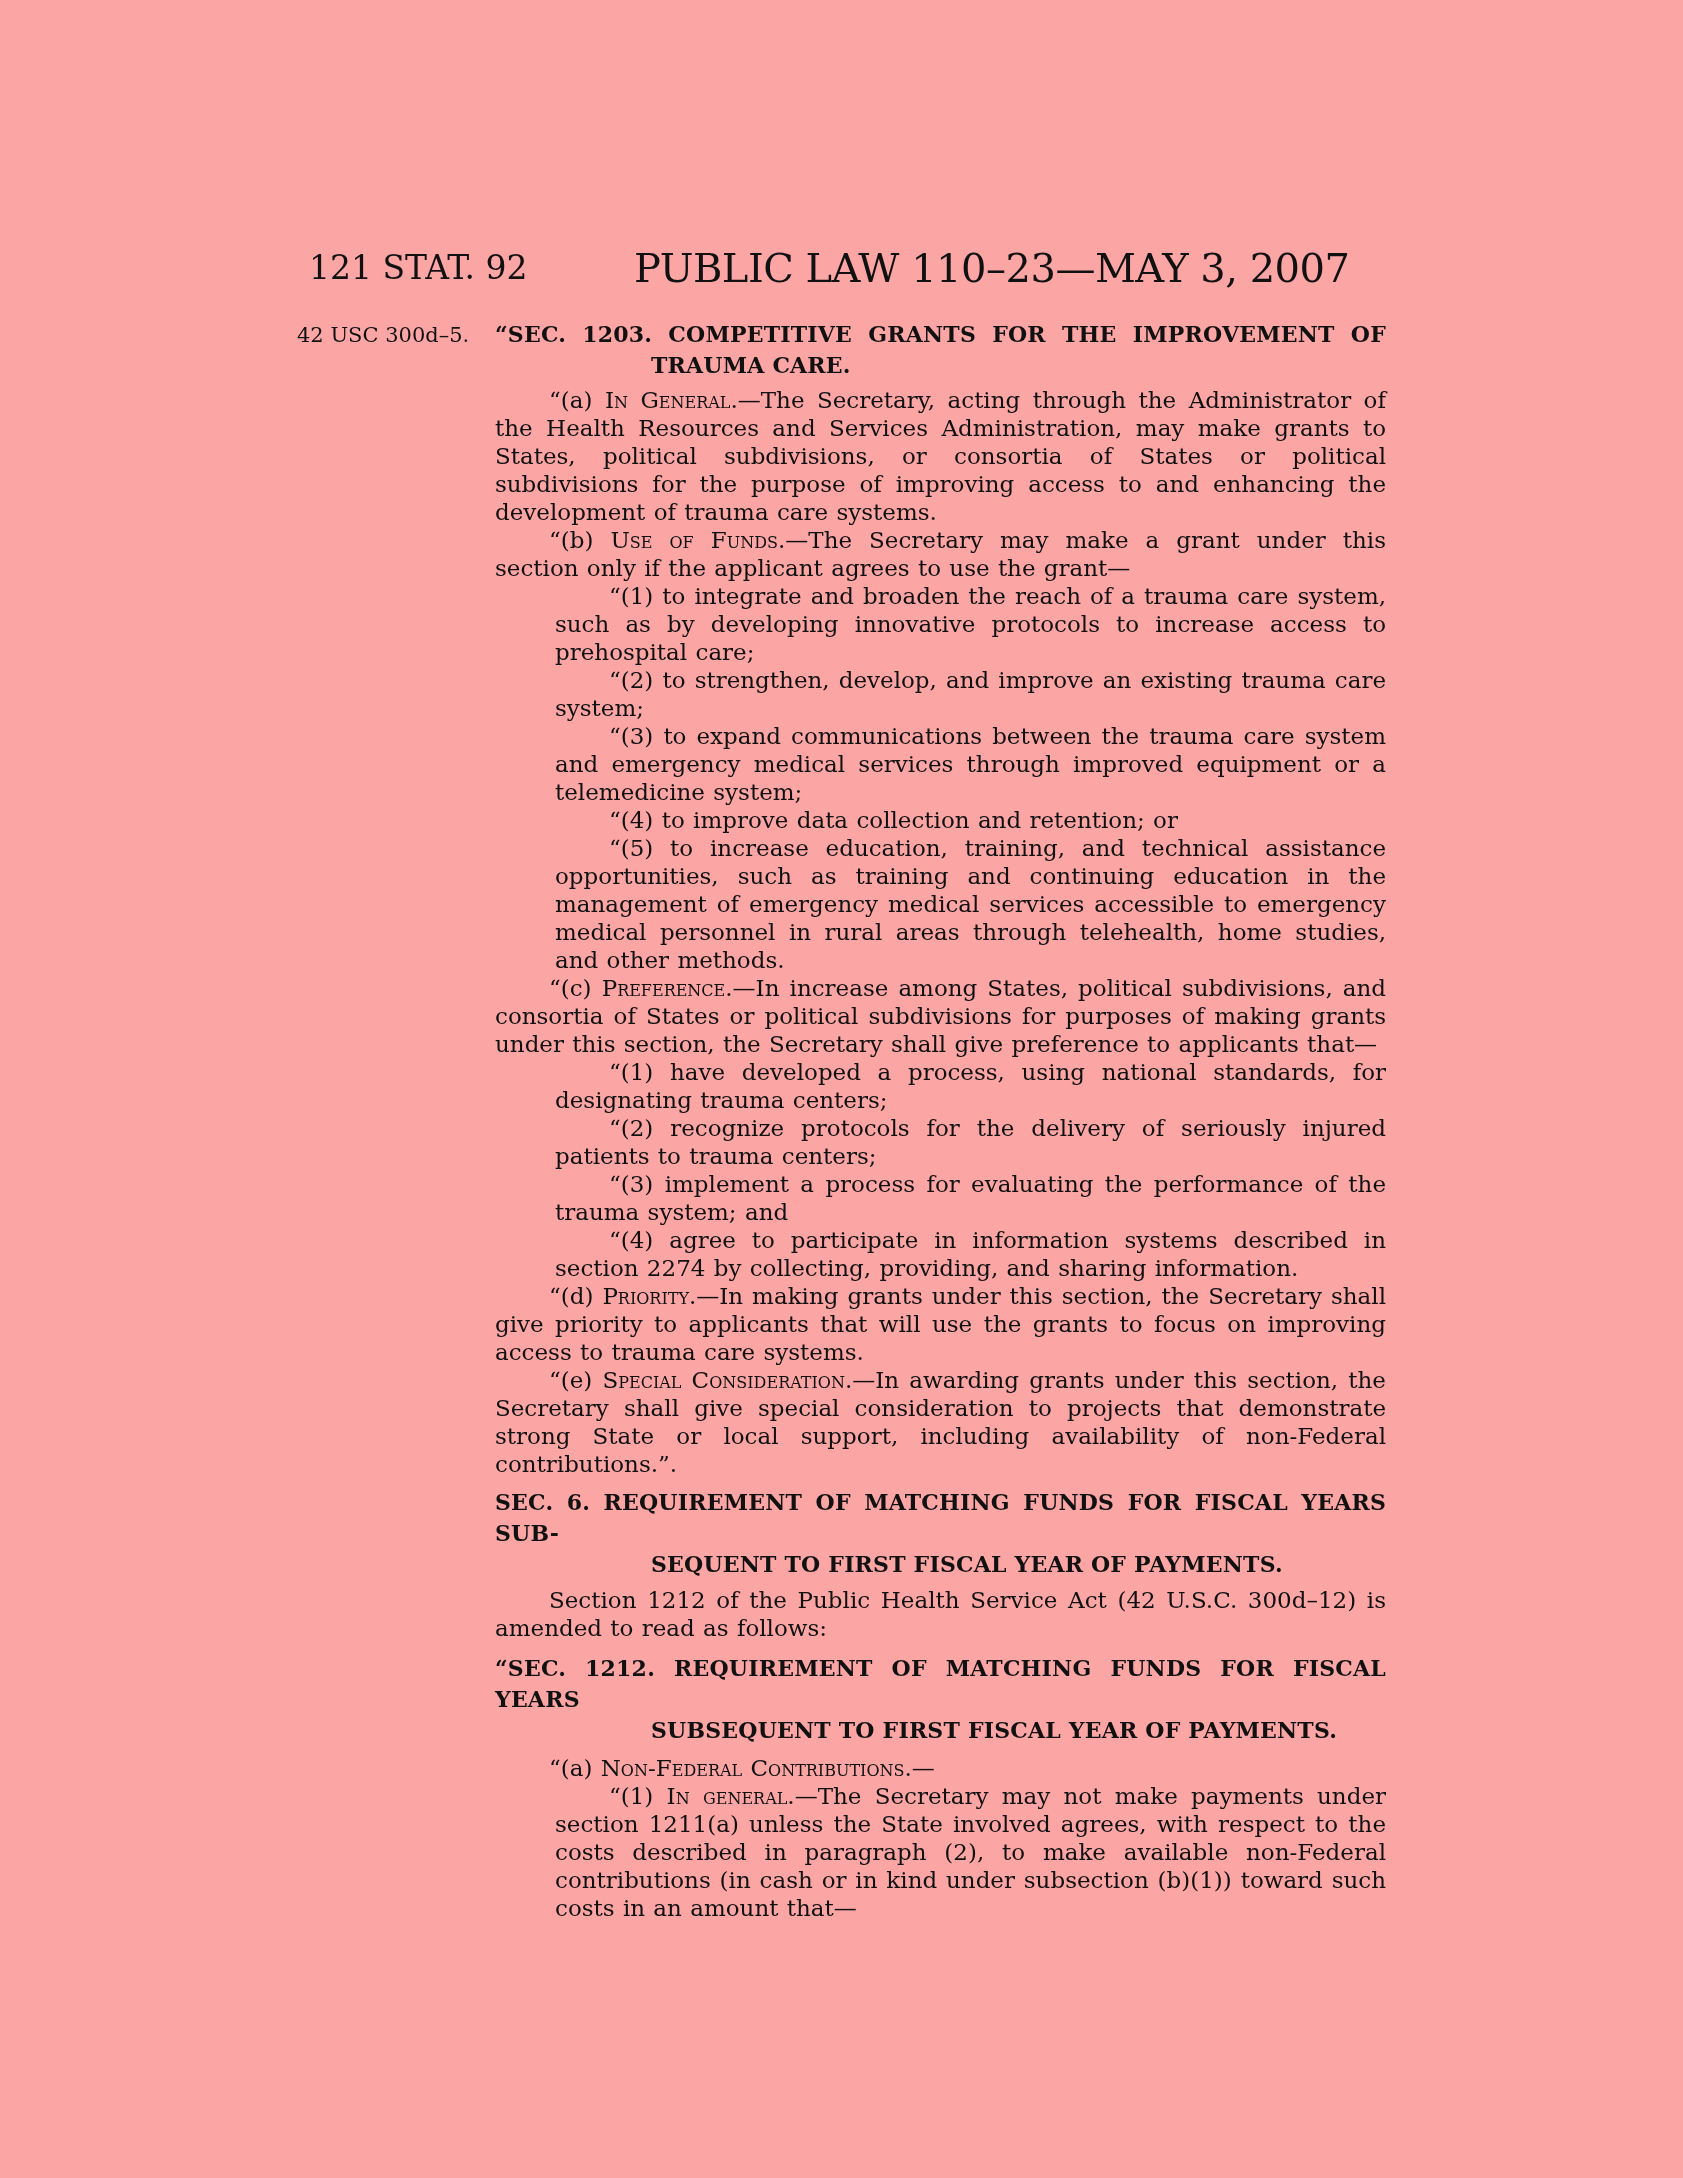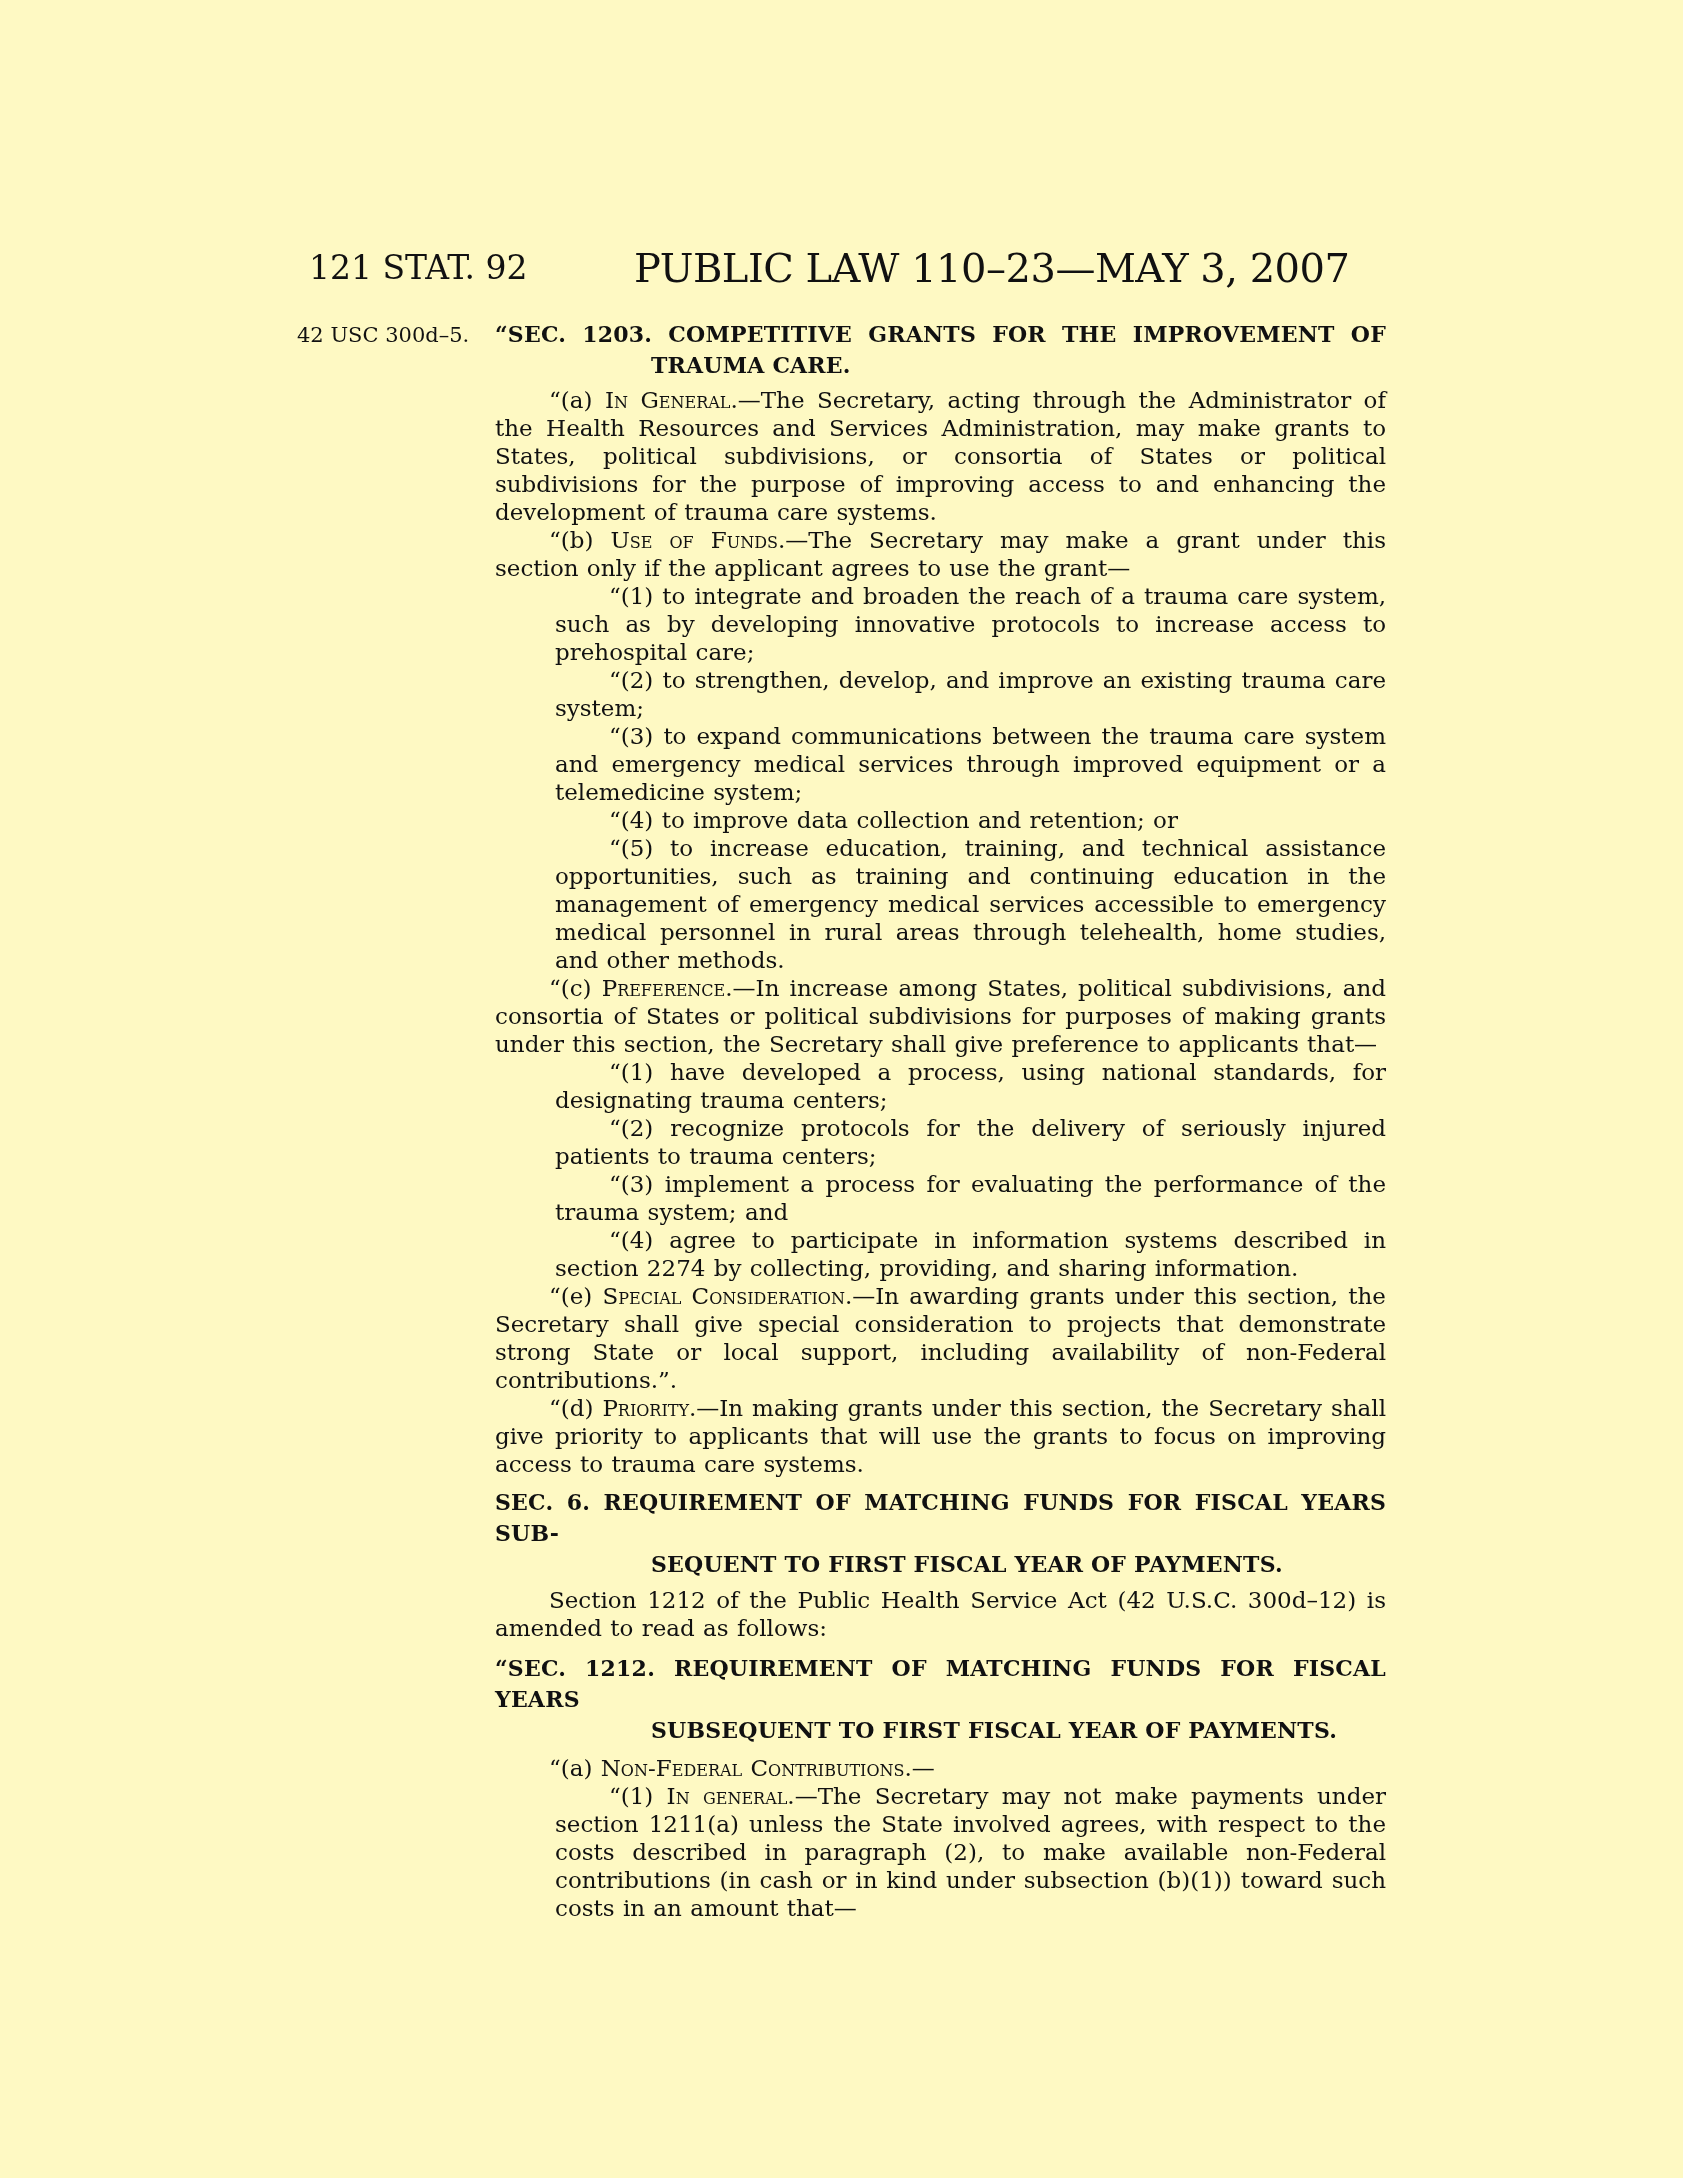--- a/index.html
+++ b/index.html
@@ -2,21 +2,21 @@
 <html><head>
 <meta charset="utf-8">
 <style>
   html,body{margin:0;padding:0;}
   body{
     width:1683px;height:2178px;
     background:#ffffff;color:#111;
     font-family:"DejaVu Serif","Liberation Serif",serif;
     position:relative;overflow:hidden;
   }
-  .page{position:absolute;inset:0;background:#fef9c3;}
+  .page{position:absolute;inset:0;background:#fca5a5;}
   .hdr-stat{
     position:absolute;left:309px;top:251px;
     font-size:33px;line-height:34px;white-space:nowrap;
   }
   .hdr-law{
     position:absolute;left:634px;top:251px;
     font-size:40px;line-height:34px;white-space:nowrap;letter-spacing:-0.5px;
   }
   .margin-note{
     position:absolute;left:297px;top:323px;width:188px;
@@ -59,22 +59,22 @@
       <p class="para indent-1"><span>“(1) to integrate and broaden the reach of a trauma care system, such as by developing innovative protocols to increase access to prehospital care;</span></p>
       <p class="para indent-1"><span>“(2) to strengthen, develop, and improve an existing trauma care system;</span></p>
       <p class="para indent-1"><span>“(3) to expand communications between the trauma care system and emergency medical services through improved equipment or a telemedicine system;</span></p>
       <p class="para indent-1"><span>“(4) to improve data collection and retention; or</span></p>
       <p class="para indent-1"><span>“(5) to increase education, training, and technical assistance opportunities, such as training and continuing education in the management of emergency medical services accessible to emergency medical personnel in rural areas through telehealth, home studies, and other methods.</span></p>
       <p class="para indent-a"><span>“(c) </span><span class="sc">Preference</span><span>.—In increase among States, political subdivisions, and consortia of States or political subdivisions for purposes of making grants under this section, the Secretary shall give preference to applicants that—</span></p>
       <p class="para indent-1"><span>“(1) have developed a process, using national standards, for designating trauma centers;</span></p>
       <p class="para indent-1"><span>“(2) recognize protocols for the delivery of seriously injured patients to trauma centers;</span></p>
       <p class="para indent-1"><span>“(3) implement a process for evaluating the performance of the trauma system; and</span></p>
       <p class="para indent-1"><span>“(4) agree to participate in information systems described in section 2274 by collecting, providing, and sharing information.</span></p>
+      <p class="para indent-a"><span>“(d) </span><span class="sc">Priority</span><span>.—In making grants under this section, the Secretary shall give priority to applicants that will use the grants to focus on improving access to trauma care systems.</span></p>
       <p class="para indent-a"><span>“(e) </span><span class="sc">Special Consideration</span><span>.—In awarding grants under this section, the Secretary shall give special consideration to projects that demonstrate strong State or local support, including availability of non-Federal contributions.”.</span></p>
-      <p class="para indent-a"><span>“(d) </span><span class="sc">Priority</span><span>.—In making grants under this section, the Secretary shall give priority to applicants that will use the grants to focus on improving access to trauma care systems.</span></p>
       <div class="act-heading heading-6">
         <div class="l1">SEC. 6. REQUIREMENT OF MATCHING FUNDS FOR FISCAL YEARS SUB-</div>
         <div class="l2">SEQUENT TO FIRST FISCAL YEAR OF PAYMENTS.</div>
       </div>
       <p class="para indent-flush"><span>Section 1212 of the Public Health Service Act (42 U.S.C. 300d–12) is amended to read as follows:</span></p>
       <div class="act-heading heading-1212">
         <div class="l1">“SEC. 1212. REQUIREMENT OF MATCHING FUNDS FOR FISCAL YEARS</div>
         <div class="l2">SUBSEQUENT TO FIRST FISCAL YEAR OF PAYMENTS.</div>
       </div>
       <p class="para indent-a"><span>“(a) </span><span class="sc">Non-Federal Contributions</span><span>.—</span></p>

